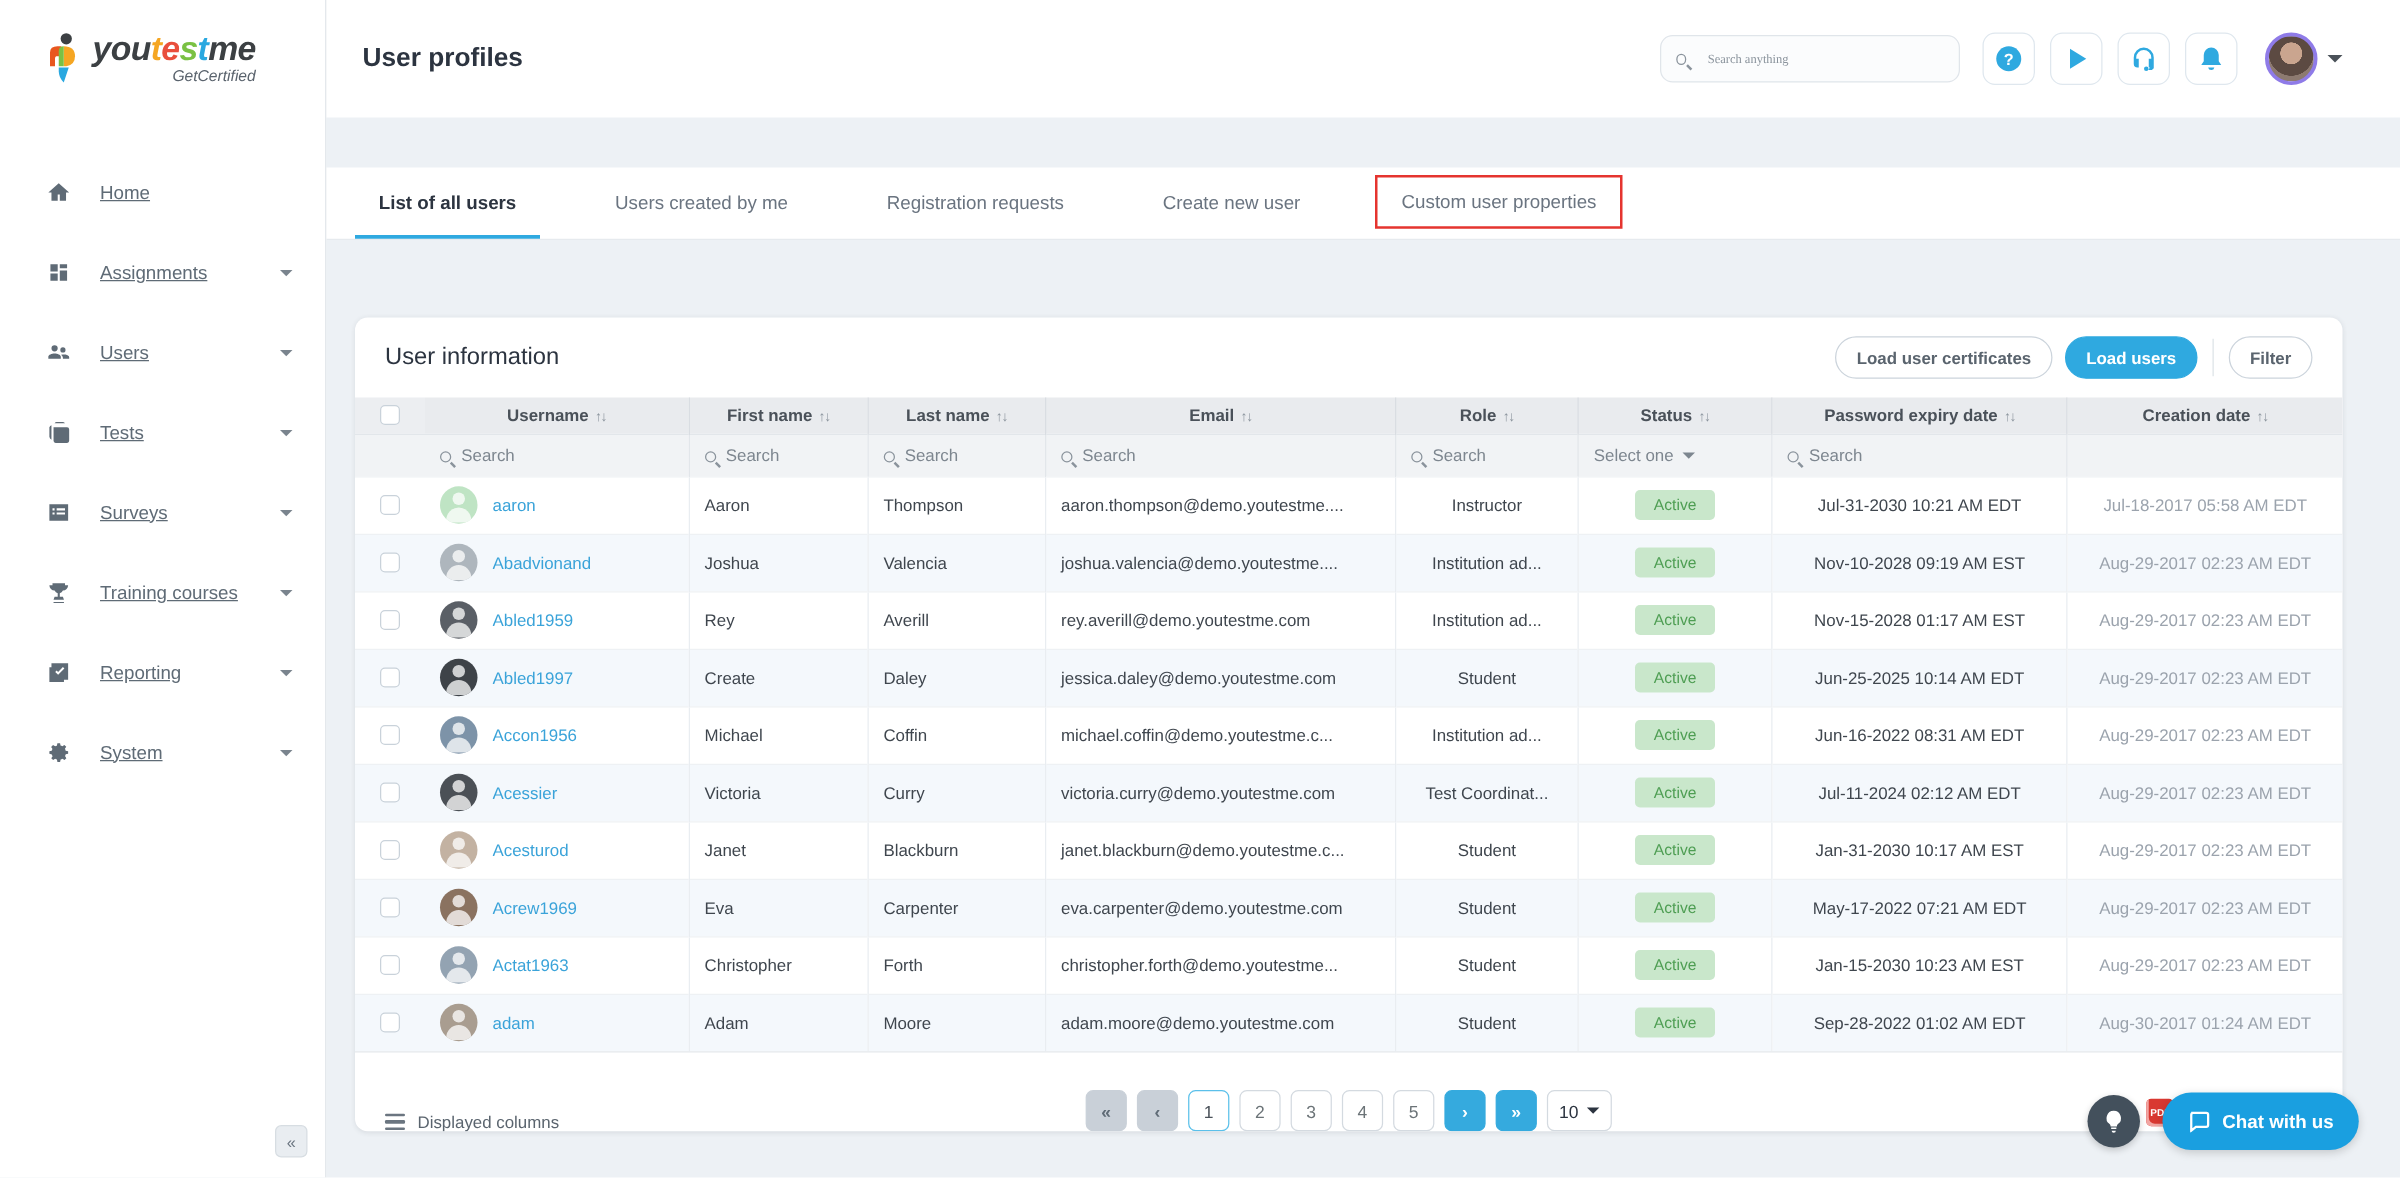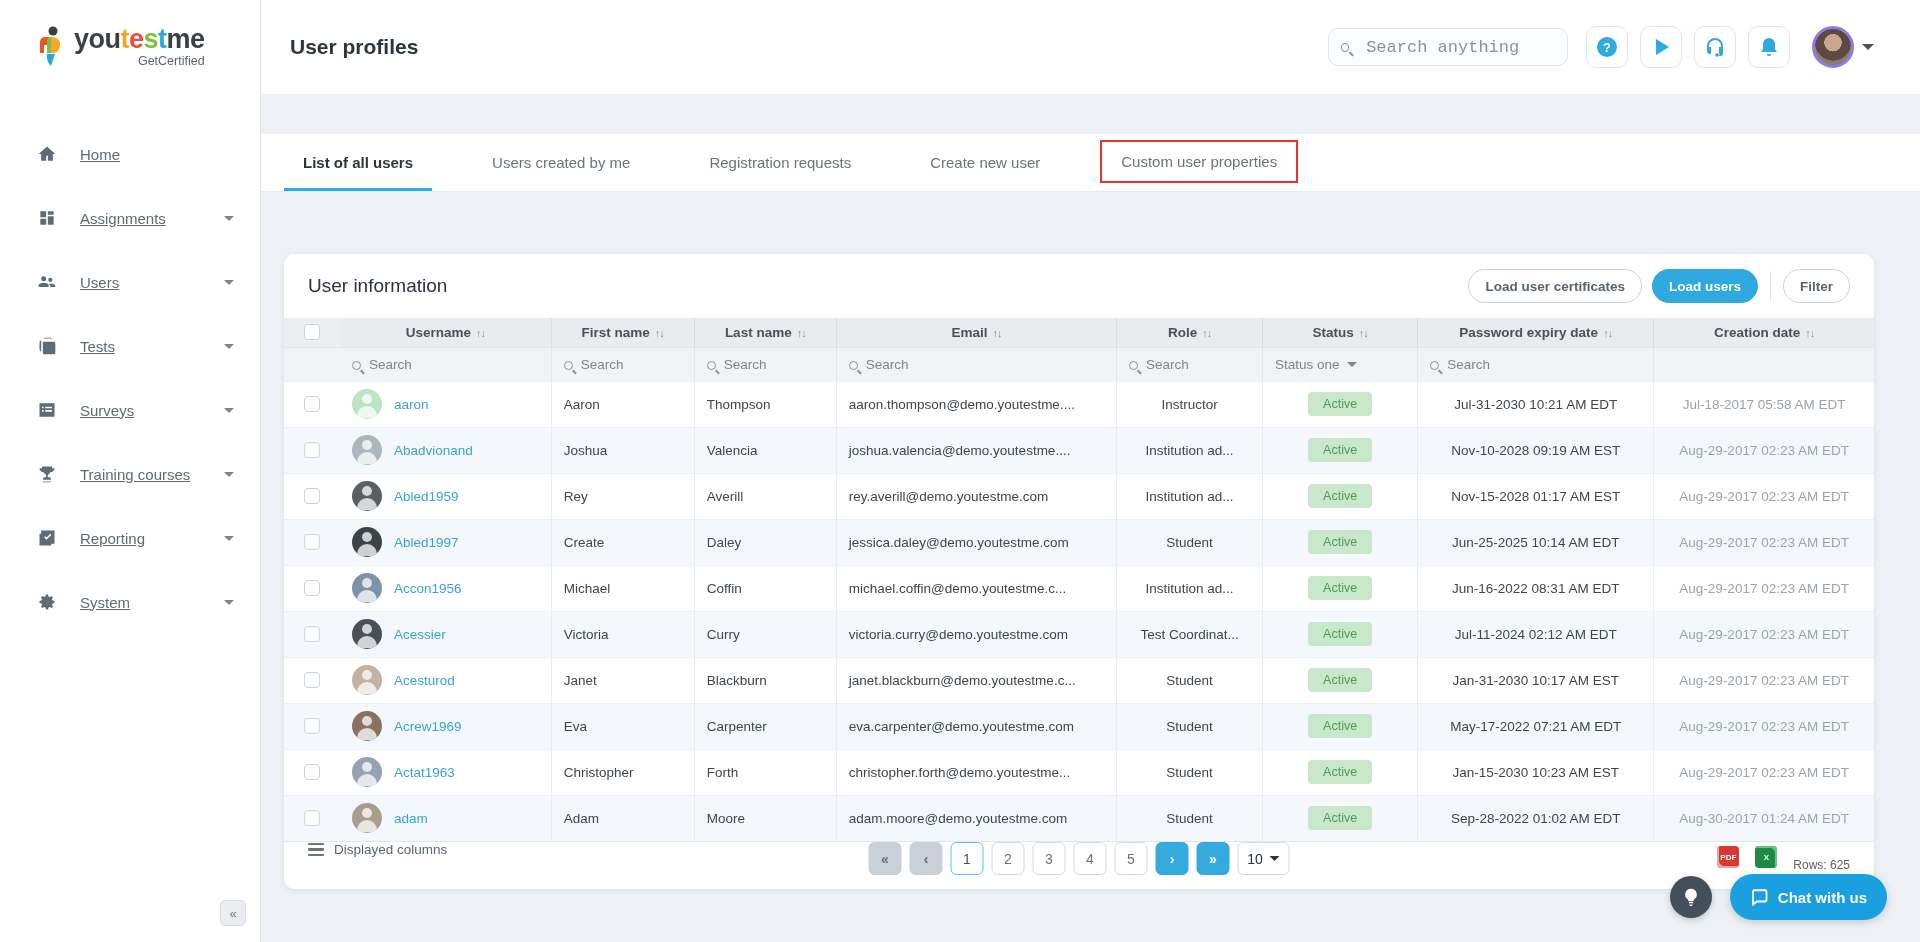--- a/index.html
+++ b/index.html
@@ -8,21 +8,21 @@
     font-family: "Liberation Sans", "DejaVu Sans", sans-serif;
     background:#edf1f5; color:#3f464e; font-size:14px;
   }
   .app { display:flex; width:1920px; height:942px; }
 
   
   .sidebar {
     width:261px; background:#fff; border-right:1px solid #e4e8ec;
     position:relative; flex-shrink:0; padding-top:26px;
   }
-  .logo { display:flex; align-items:flex-start; gap:6px; padding-left:34px; margin-bottom:48px; }
+  .logo { display:flex; align-items:flex-start; gap:6px; padding-left:34px; margin-bottom:48px;font-style:italic; }
   .logo-mark { width:34px; height:48px; }
   .logo-text { line-height:1; }
   .logo-word { font-size:27px; font-weight:700; letter-spacing:-0.5px; }
   .logo-sub { display:block; text-align:right; font-size:12.5px; color:#5a636d; margin-top:2px; }
   .nav-item {
     display:flex; align-items:center; height:64px; padding:0 26px 0 36px;
     color:#5f6b76; cursor:pointer; font-size:15px;
   }
   .nav-item .nav-ic { width:22px; height:22px; margin-right:22px; flex-shrink:0; display:flex; align-items:center; justify-content:center; }
   .nav-item .nav-ic svg { width:20px; height:20px; fill:#5f6b76; }
@@ -35,21 +35,21 @@
   }
 
   
   .main { flex:1; display:flex; flex-direction:column; min-width:0;gap:40px; }
   .topbar { background:#fff; height:94px; display:flex; align-items:center; padding:0 46px 0 23px; }
   .page-title { font-size:21px; font-weight:700; color:#2c3440; flex:1; padding-left:6px; }
   .search-box {
     width:240px; height:38px; border:1px solid #e0e5ea; border-radius:10px; background:#fbfcfd;
     display:flex; align-items:center; padding:0 12px; gap:9px; color:#8a939c;
   }
-  .search-box input { border:none; outline:none; background:transparent; font-size:17px; color:#0369a1; width:100%; font-family:Liberation Mono, monospace; }
+  .search-box input { border:none; outline:none; background:transparent; font-size:10px; color:#0369a1; width:100%; font-family:Liberation Serif, serif; }
   .search-box input::placeholder { color:#8a939c; }
   .topbar-icons { display:flex; align-items:center; gap:12px; margin-left:18px; }
   .icon-btn {
     width:42px; height:42px; border:1px solid #dfe7ee; border-radius:10px; background:#fff;
     display:flex; align-items:center; justify-content:center; cursor:pointer;
   }
   .icon-btn svg { width:24px; height:24px; fill:#2fa9e0; }
   .avatar-wrap { display:flex; align-items:center; gap:8px; margin-left:10px; cursor:pointer; }
   .top-avatar {
     width:42px; height:42px; border-radius:50%; border:3px solid #8f7be8;
@@ -92,21 +92,21 @@
   .ucell { display:flex; align-items:center; gap:12px; }
   .avatar { width:30px; height:30px; border-radius:50%; flex-shrink:0; position:relative; overflow:hidden; }
   .avatar::before { content:""; position:absolute; width:10px; height:10px; border-radius:50%; background:rgba(255,255,255,.75); left:10px; top:5px; }
   .avatar::after { content:""; position:absolute; width:20px; height:12px; border-radius:10px 10px 0 0; background:rgba(255,255,255,.75); left:5px; top:17px; }
   .ulink { color:#3aa3d9; text-decoration:none; cursor:pointer; overflow:hidden; text-overflow:ellipsis; }
   .badge { display:inline-block; background:#c9e7cb; color:#4e9e53; font-size:12.5px; padding:5px 15px; border-radius:4px; }
   td.muted { color:#9ba3ad; }
   input.row-check, th input.row-check { appearance:none; width:16px; height:16px; border:1.5px solid #c9d2da; border-radius:4px; background:#fff; cursor:pointer; vertical-align:middle; }
 
   
-  .card-footer { height:48px; display:flex; align-items:flex-start; padding:0 24px; border-top:1px solid #e3e7eb; position:relative; }
+  .card-footer { height:64px; display:flex; align-items:flex-end; padding:0 24px; border-top:1px solid #e3e7eb; position:relative; }
   .disp-cols { display:flex; align-items:center; gap:10px; color:#5a646e; font-size:13.5px; cursor:pointer; }
   .ham { display:inline-flex; flex-direction:column; gap:3px; }
   .ham i { width:16px; height:2.5px; background:#6b7580; border-radius:1px; }
   .pagination { position:absolute; left:50%; transform:translateX(-50%); display:flex; align-items:center; gap:8px; }
   .pg { min-width:33px; height:33px; border-radius:6px; border:1px solid #d4dae0; background:#fff; color:#6b7377; font-size:14px; display:flex; align-items:center; justify-content:center; cursor:pointer; font-family:inherit; }
   .pg.nav-disabled { background:#c9d0d8; border-color:#c9d0d8; color:#5f6b76; font-weight:700; }
   .pg.current { border:1.5px solid #5bc0ea; color:#4a5159; }
   .pg.nav-active { background:#35aade; border-color:#35aade; color:#fff; font-weight:700; }
   .pg.size { width:52px; gap:7px; color:#2c3440; }
   .pg.size .chev { border-top-color:#2c3440; }
@@ -303,21 +303,21 @@
             </tr>
             <tr class="filter-row">
               <td></td>
               <td><span class="mag"></span><span>Search</span></td>
               <td><span class="mag"></span><span>Search</span></td>
               <td><span class="mag"></span><span>Search</span></td>
               <td><span class="mag"></span><span>Search</span></td>
               <td><span class="mag"></span><span>Search</span></td>
               <td>
                   <span class="select-one">
-                    <span>Status one</span>
+                    <span>Select one</span>
                     <span class="chev"></span>
                   </span>
                 </td>
               <td><span class="mag"></span><span>Search</span></td>
               <td></td>
             </tr>
           </thead>
           <tbody>
           <tr>
             <td><input type="checkbox" class="row-check" style=""></td>

